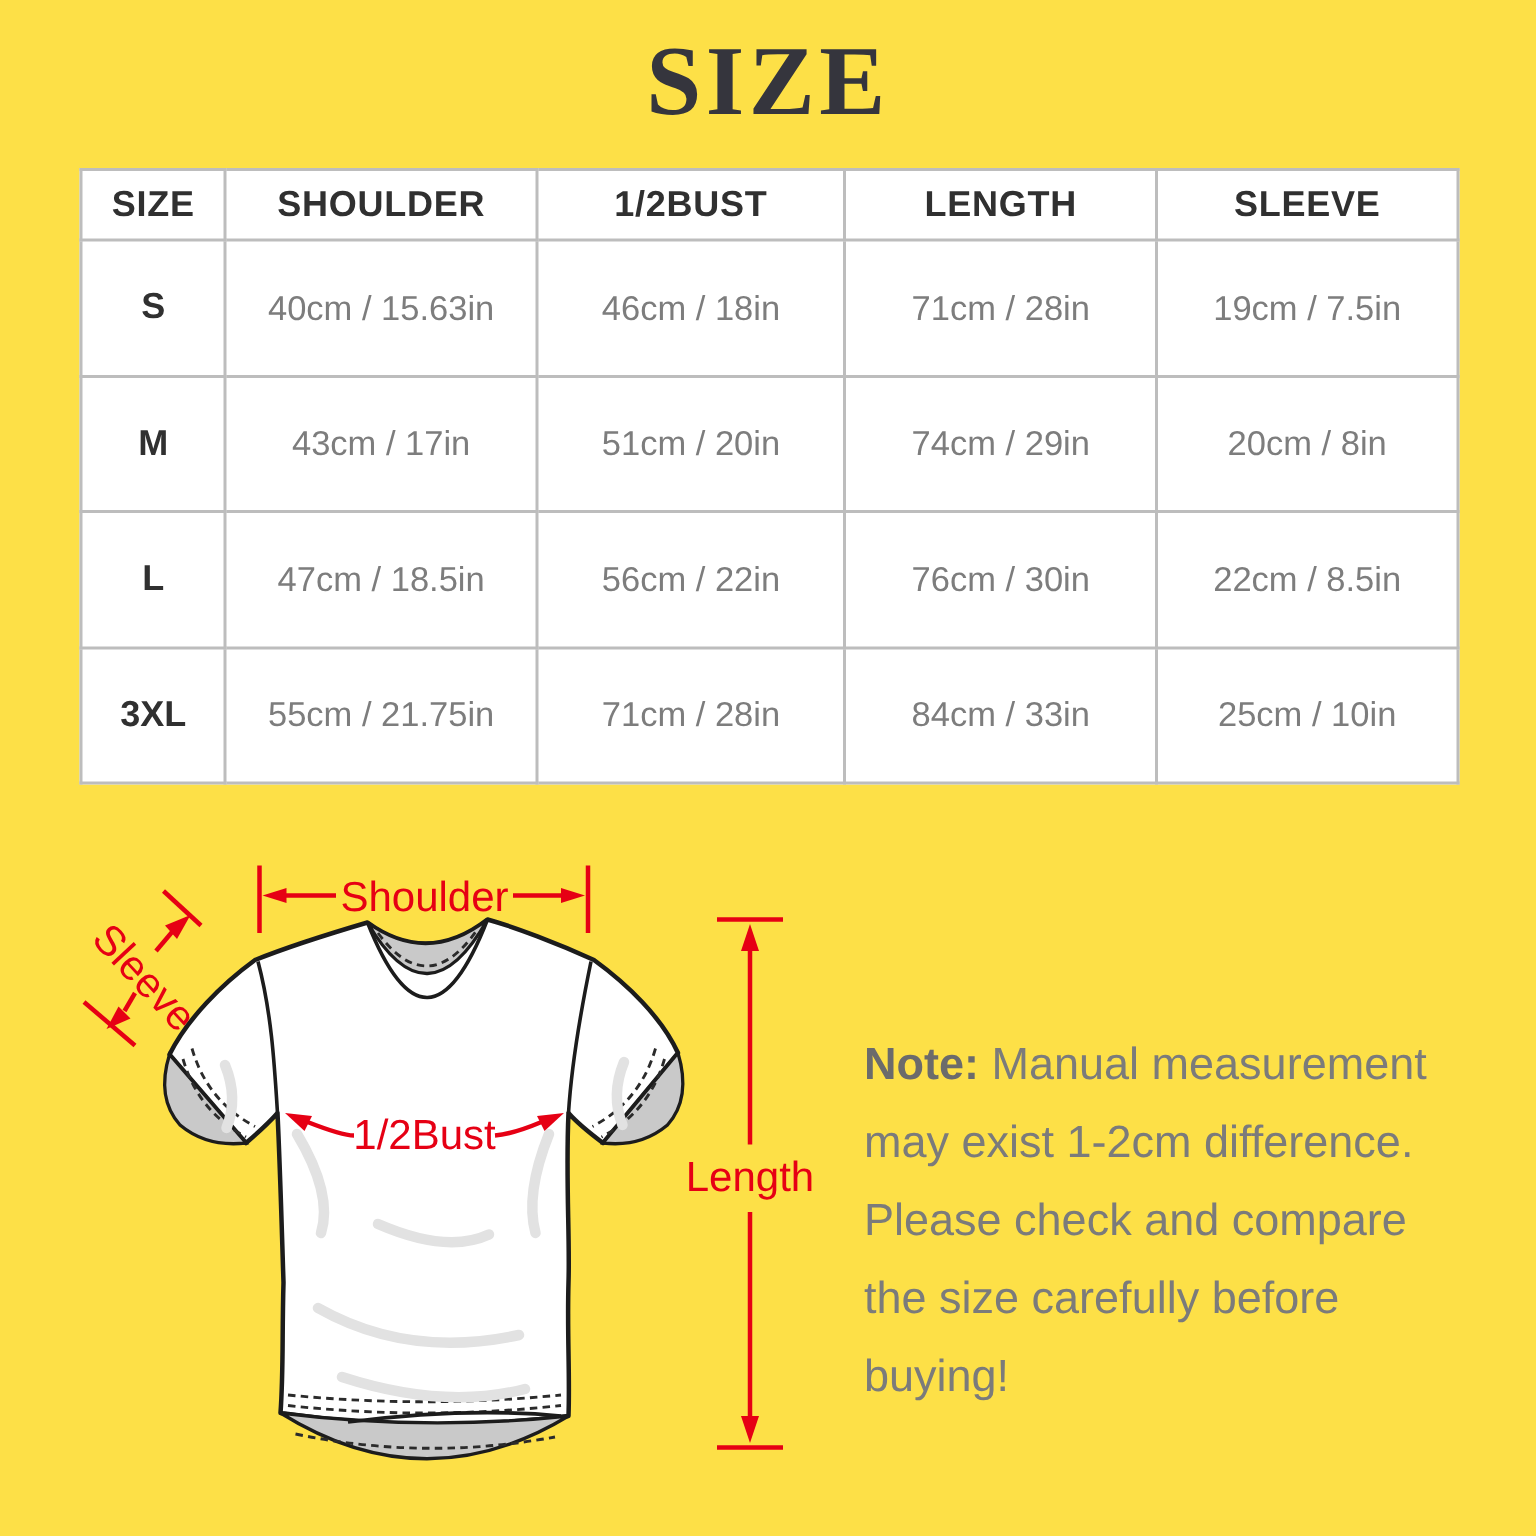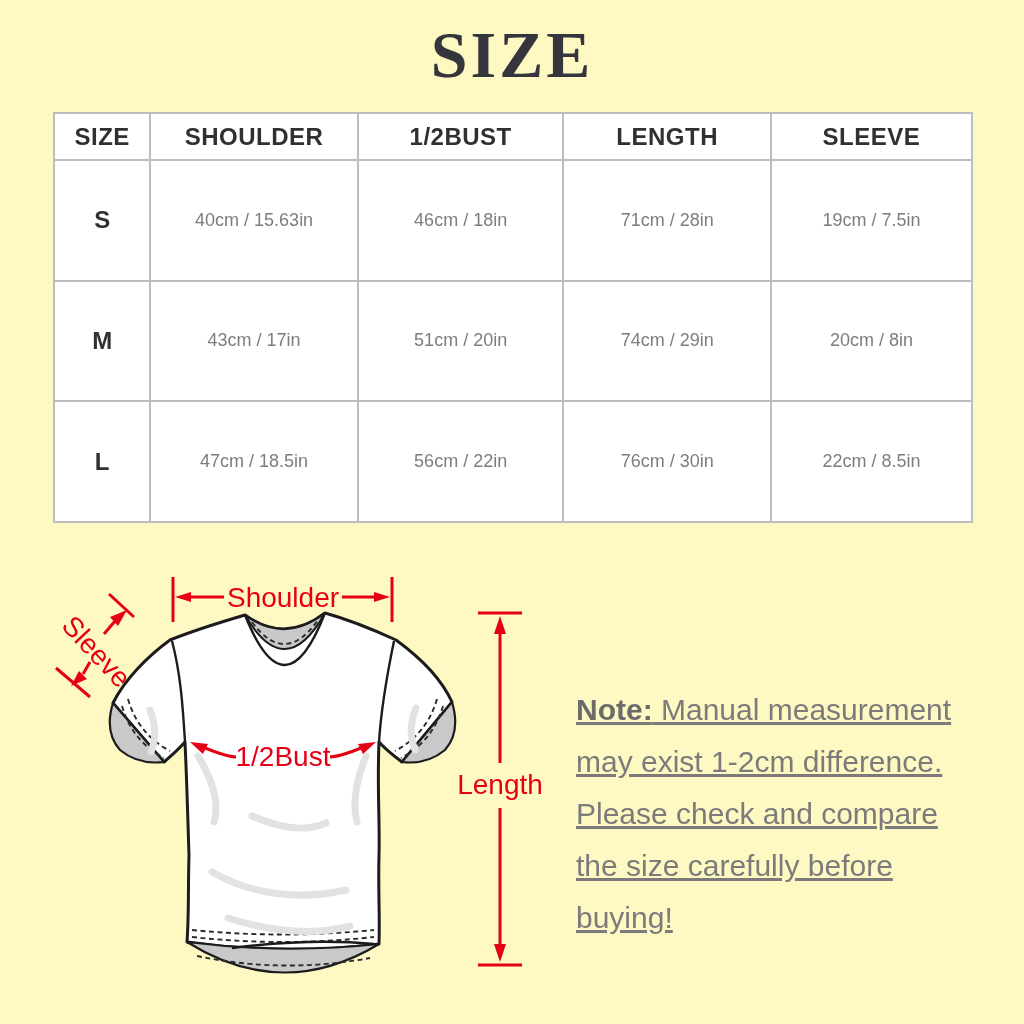--- a/index.html
+++ b/index.html
@@ -1,37 +1,37 @@
 <!DOCTYPE html>
 <html style="--accent: #e60014;"><head>
 <meta charset="utf-8">
 <style>
   :root { --accent:#e60014; }
   html,body{margin:0;padding:0;background:#fff;}
-  .canvas{position:relative;width:1024px;height:1024px;background:#fef9c3;overflow:hidden;
+  .canvas{position:relative;width:1024px;height:1024px;background:#fde047;overflow:hidden;
           font-family:"Liberation Sans",sans-serif;}
 
   
   .page-title{position:absolute;top:20px;left:0;width:100%;text-align:center;
     font-family:"Liberation Serif",serif;font-weight:bold;font-size:66px;line-height:70px;
     color:#35353d;letter-spacing:3px;}
 
   
   .size-table{position:absolute;left:53px;top:112px;width:920px;height:411px;
     border-collapse:collapse;table-layout:fixed;background:#fff;}
   .size-table th,.size-table td{border:2px solid #bdbdbd;text-align:center;vertical-align:middle;padding:0;}
   .size-table th{font-size:24px;font-weight:bold;color:#303030;letter-spacing:0.5px;height:45px;}
-  .size-table td{font-size:18px;color:#7d7d7d;}
+  .size-table td{font-size:23px;color:#7d7d7d;}
   .size-table td.size-cell{font-size:24px;font-weight:bold;color:#303030;}
   .col-size{width:10.5%;} .col-shoulder{width:22.6%;} .col-bust{width:22.4%;}
   .col-length{width:22.6%;} .col-sleeve{width:21.9%;}
 
   
   .note{position:absolute;left:576px;top:684px;width:404px;
-    font-size:30px;line-height:52px;color:#7b7b7b;text-decoration:underline;}
+    font-size:30px;line-height:52px;color:#7b7b7b;}
   .note b{color:#6b6b6b;font-weight:bold;}
 
   
   .diagram{position:absolute;left:0;top:560px;width:570px;height:464px;}
   .outline{fill:#ffffff;stroke:#1c1c1c;stroke-width:3;stroke-linejoin:round;}
   .seam{fill:none;stroke:#1c1c1c;stroke-width:2.4;}
   .grayfill{fill:#c9c9c9;stroke:#1c1c1c;stroke-width:2.2;}
   .stitch{fill:none;stroke:#2b2b2b;stroke-width:1.9;stroke-dasharray:5 3.5;}
   .wrinkle{fill:none;stroke:#e2e2e2;stroke-width:7;stroke-linecap:round;}
   .red-line{fill:none;stroke:var(--accent);stroke-width:3;}
@@ -76,20 +76,27 @@
         <td>51cm / 20in</td>
         <td>74cm / 29in</td>
         <td>20cm / 8in</td>
       </tr>
       <tr>
         <td class="size-cell">L</td>
         <td>47cm / 18.5in</td>
         <td>56cm / 22in</td>
         <td>76cm / 30in</td>
         <td>22cm / 8.5in</td>
+      </tr>
+      <tr>
+        <td class="size-cell">3XL</td>
+        <td>55cm / 21.75in</td>
+        <td>71cm / 28in</td>
+        <td>84cm / 33in</td>
+        <td>25cm / 10in</td>
       </tr>
     </tbody>
   </table>
 
   <svg class="diagram" viewBox="0 0 570 464">
 
     <g>
       <path class="outline" d="M 170,80
            C 195,70 228,60 245,55
            Q 285,84 325,53

